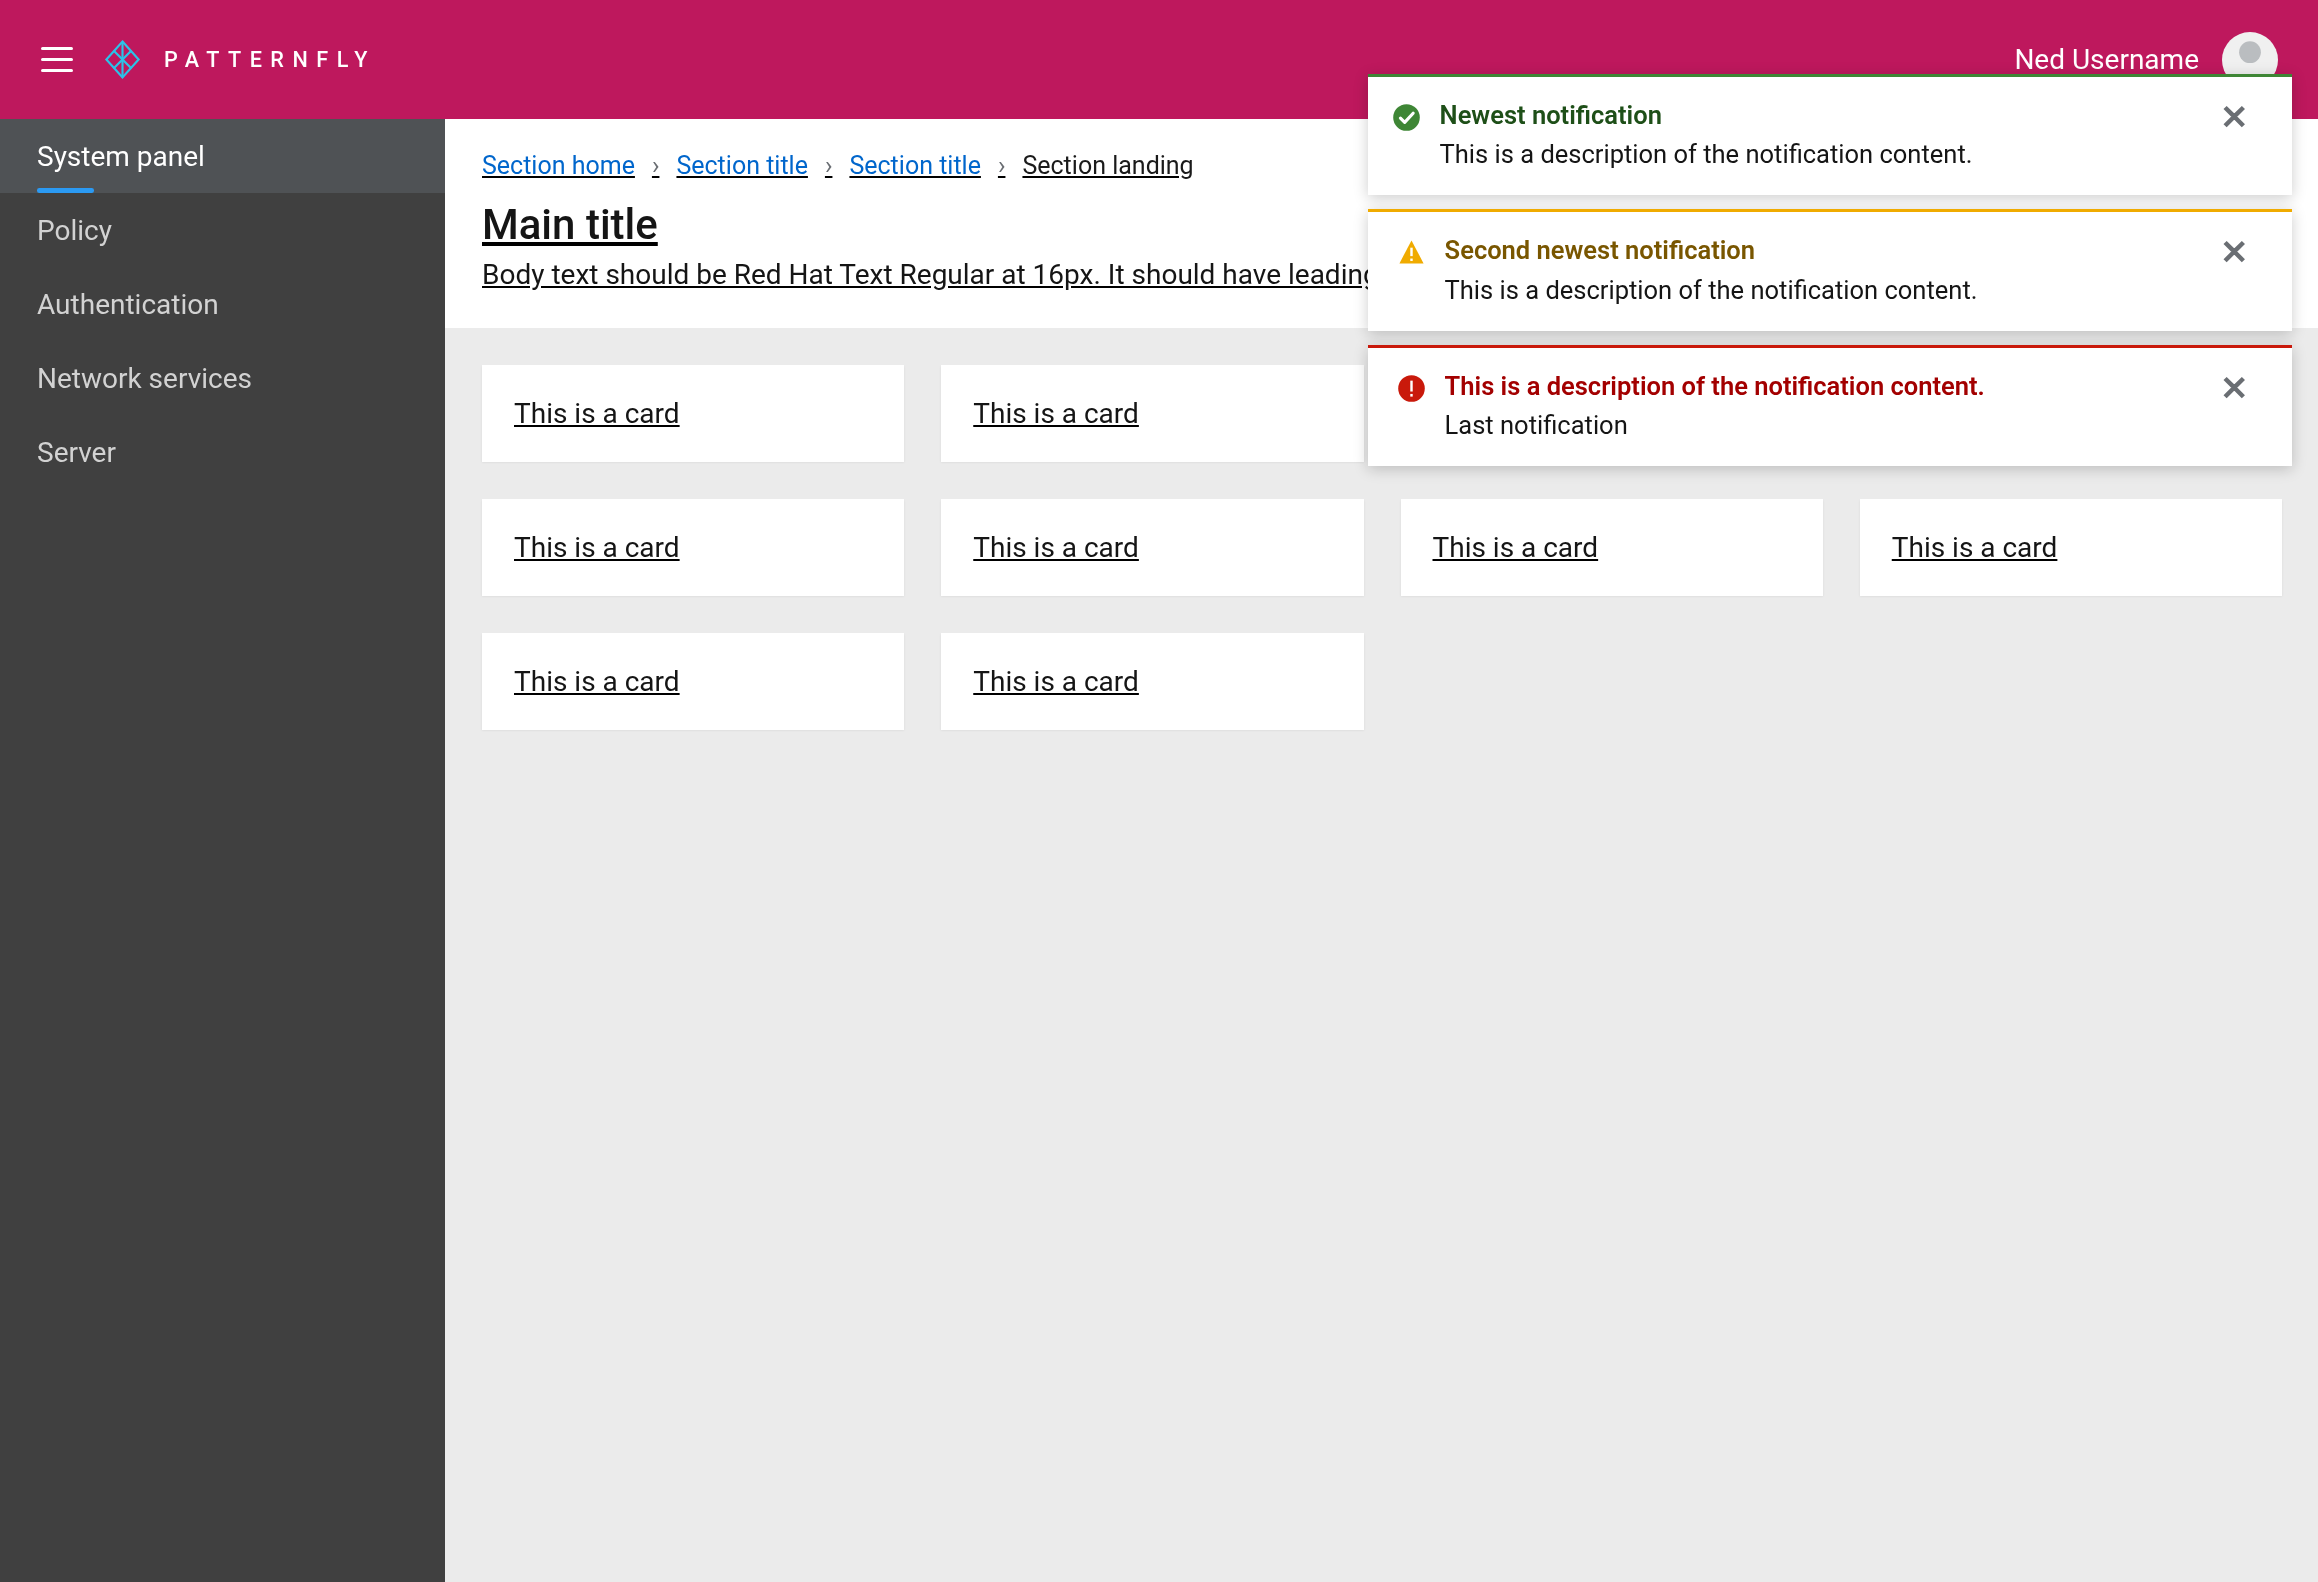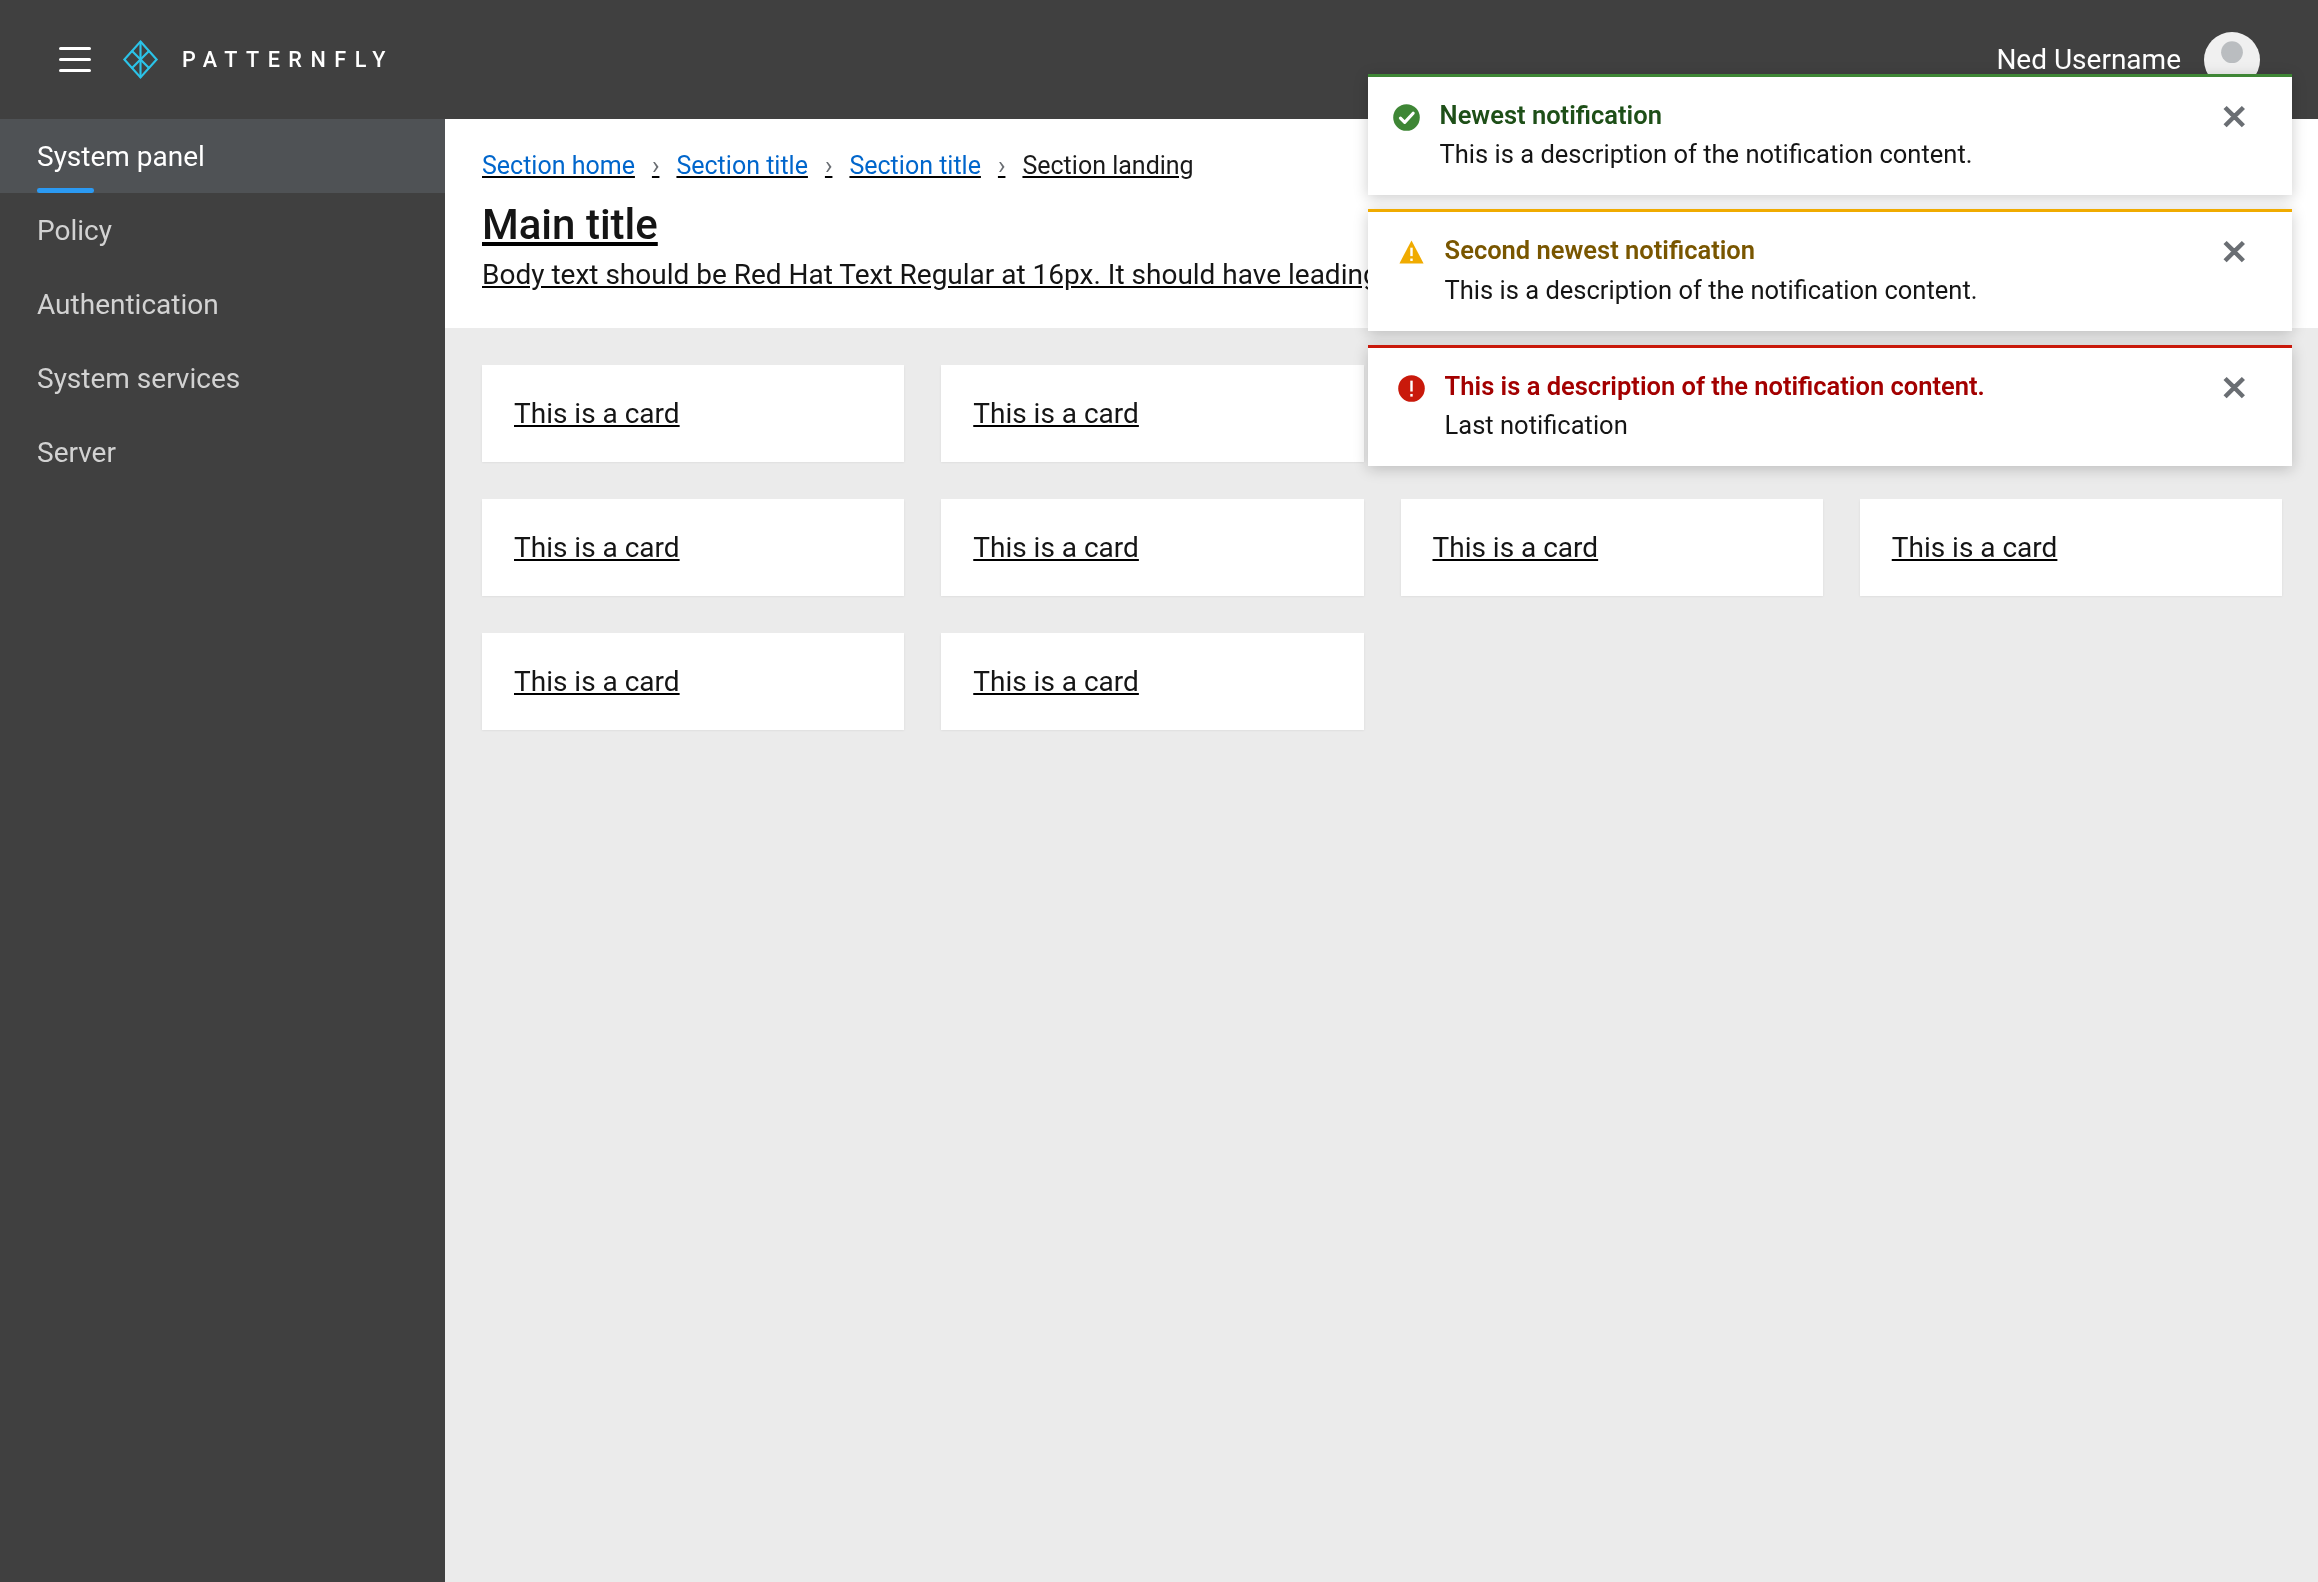--- a/index.html
+++ b/index.html
@@ -1,17 +1,17 @@
 <!DOCTYPE html>
 <html style="font-size:12.4px"><head>
 <meta charset="utf-8">
 <style>
   * { box-sizing: border-box; margin: 0; padding: 0; }
   body { font-family: -apple-system, BlinkMacSystemFont, "Segoe UI", Roboto, Helvetica, Arial, sans-serif; background: #f0f0f0; width: 2319px; height: 1583px; overflow: hidden; }
-  .header { height: 119px; background: #404040; display: flex; align-items: center; padding: 0 59px; justify-content: space-between; }
+  .header { height: 119px; background: #be185d; display: flex; align-items: center; padding: 0 41px; justify-content: space-between; }
   .header-left { display: flex; align-items: center; gap: 28px; }
   .hamburger { width: 32px; height: 26px; display: flex; flex-direction: column; justify-content: space-between; cursor: pointer; }
   .hamburger span { height: 3.9px; background: #fff; border-radius: 1.5px; }
   .logo { display: flex; align-items: center; gap: 20px; }
   .logo-text { color: #fff; font-size: 21.6px; letter-spacing: 8.5px; font-weight: 500; }
   .header-right { display: flex; align-items: center; gap: 23px; }
   .username { color: #fff; font-size: 28px; }
   .avatar { width: 56px; height: 56px; border-radius: 50%; background: #f0f0f0; display: flex; align-items: flex-end; justify-content: center; overflow: hidden; }
   .avatar svg { width: 56px; height: 56px; }
 
@@ -83,21 +83,21 @@
       <div class="sidebar-item selected">
         <span>System panel</span>
       </div>
       <div class="sidebar-item">
         <span>Policy</span>
       </div>
       <div class="sidebar-item">
         <span>Authentication</span>
       </div>
       <div class="sidebar-item">
-        <span>System services</span>
+        <span>Network services</span>
       </div>
       <div class="sidebar-item">
         <span>Server</span>
       </div>
     </div>
 
   <div class="main">
     <div class="page-head">
       <div class="breadcrumb" id="breadcrumb">
           <a>Section home</a>

